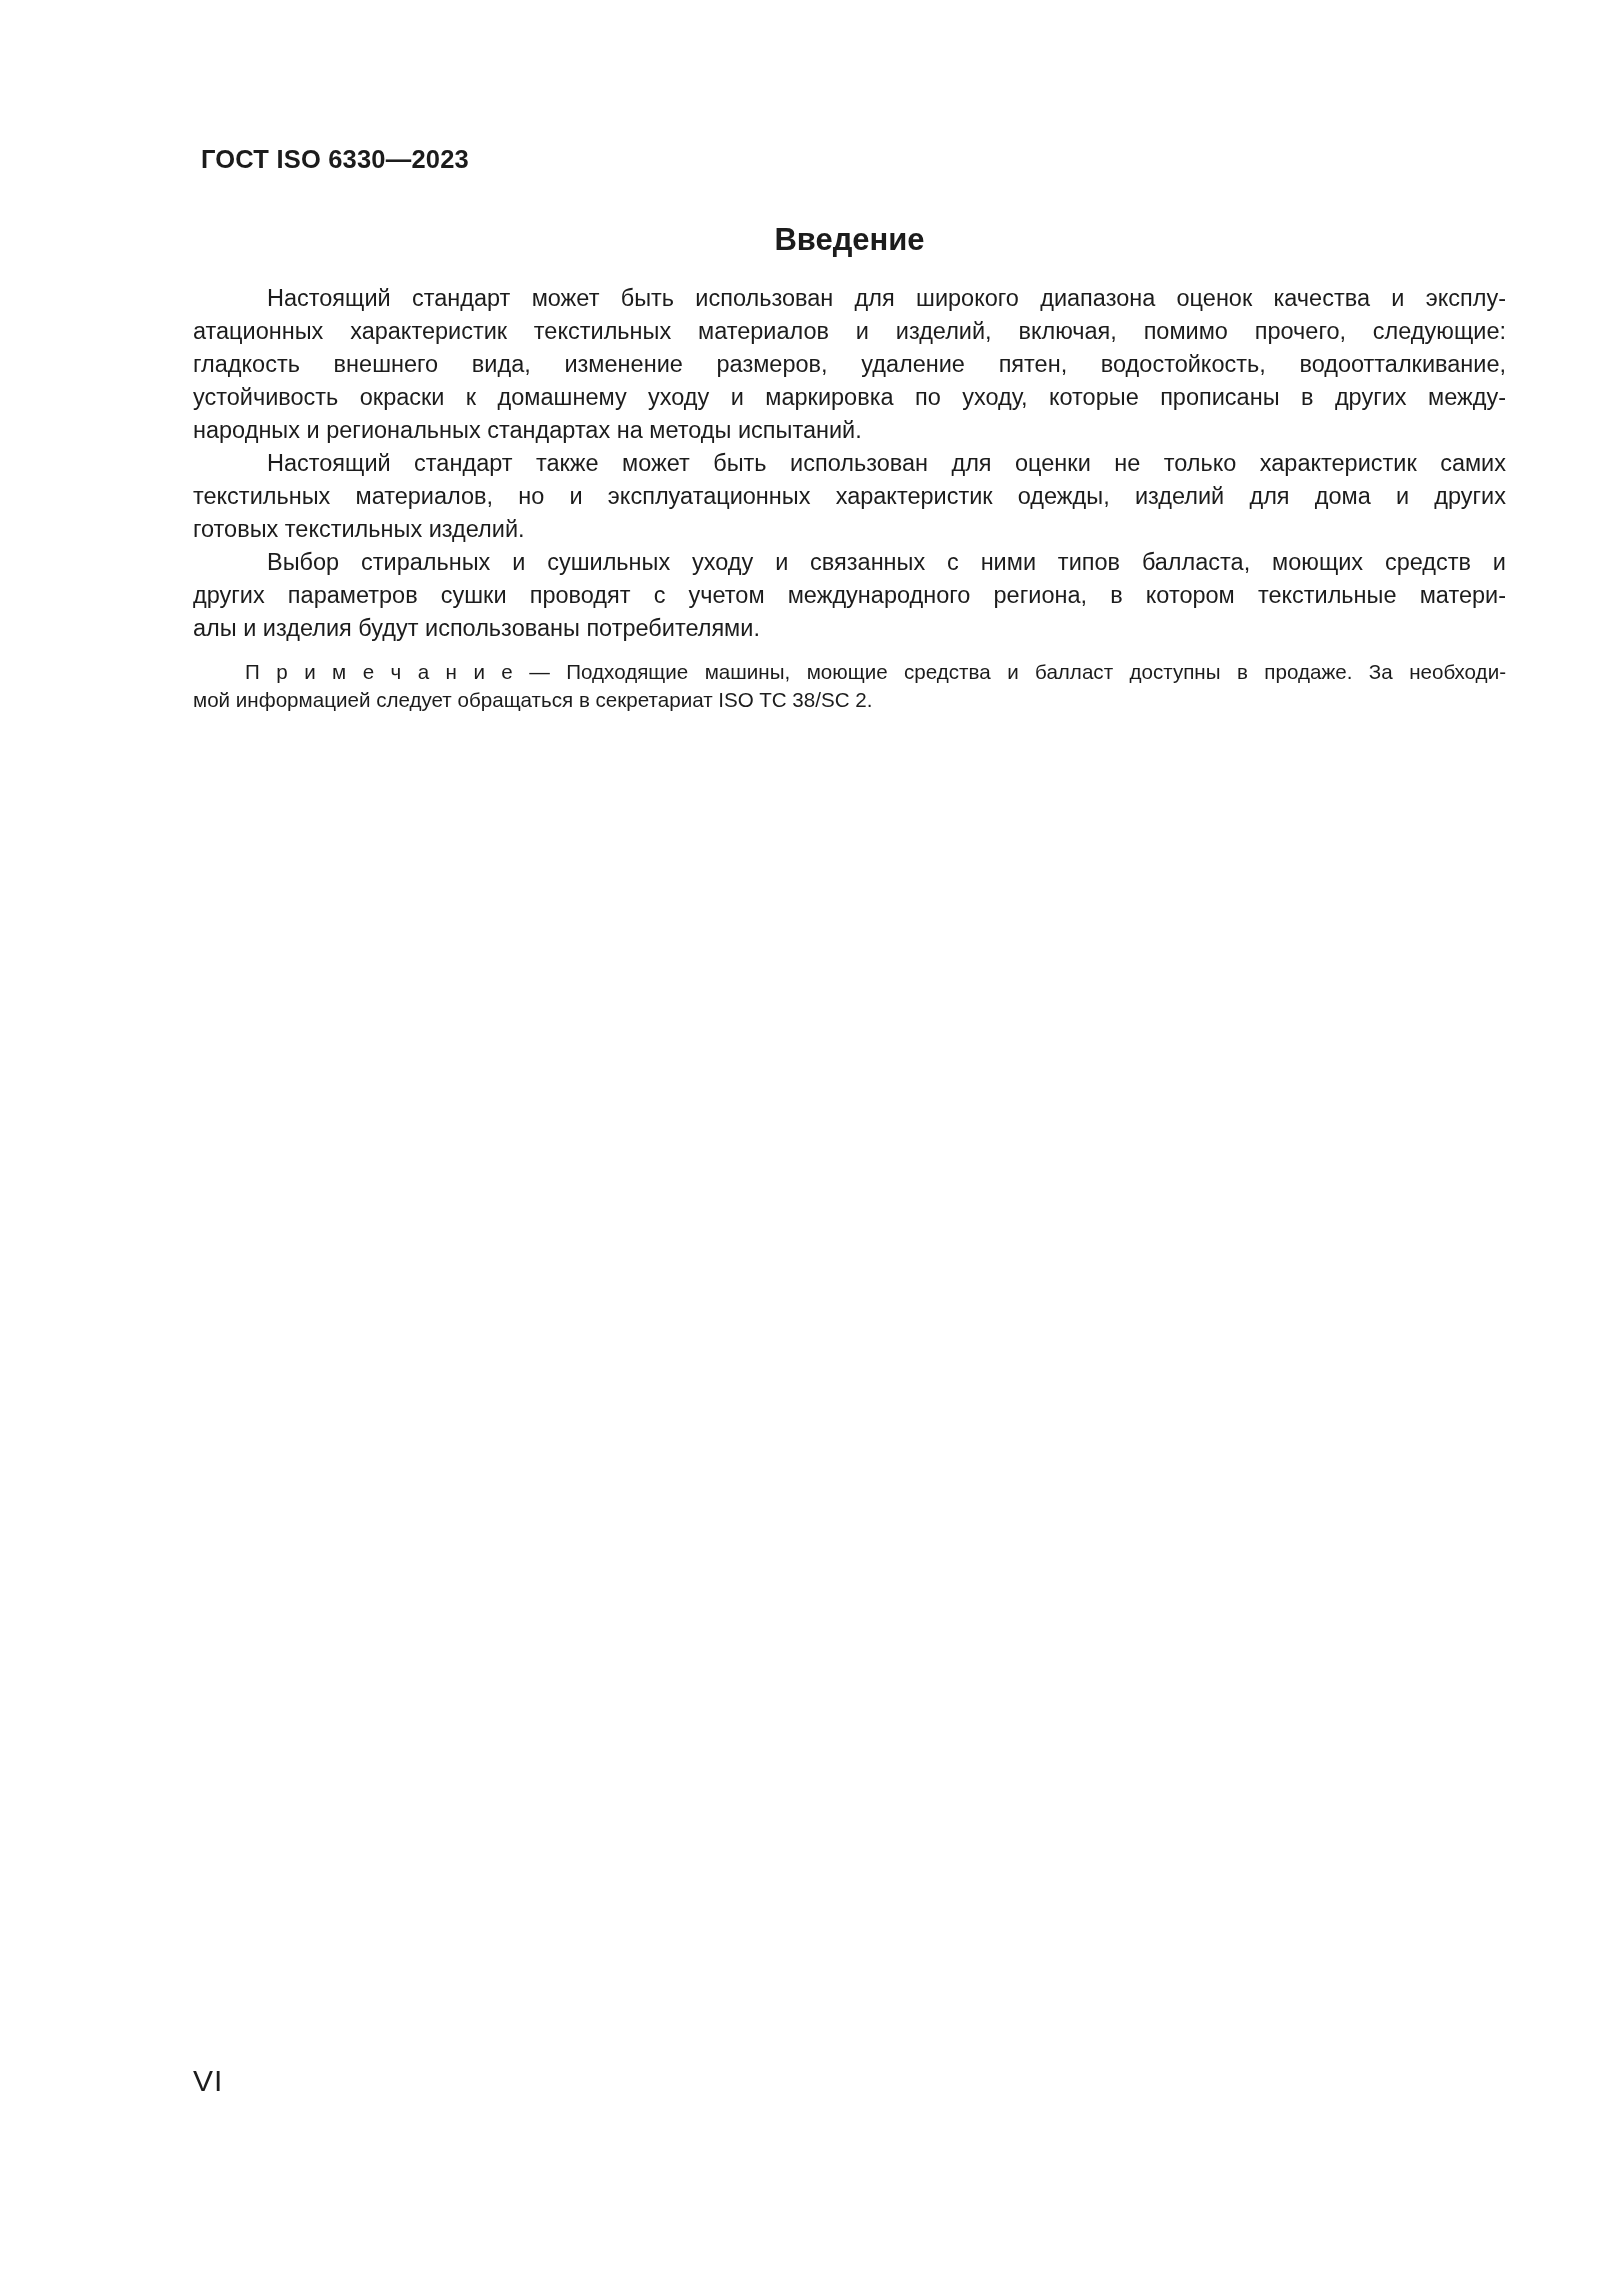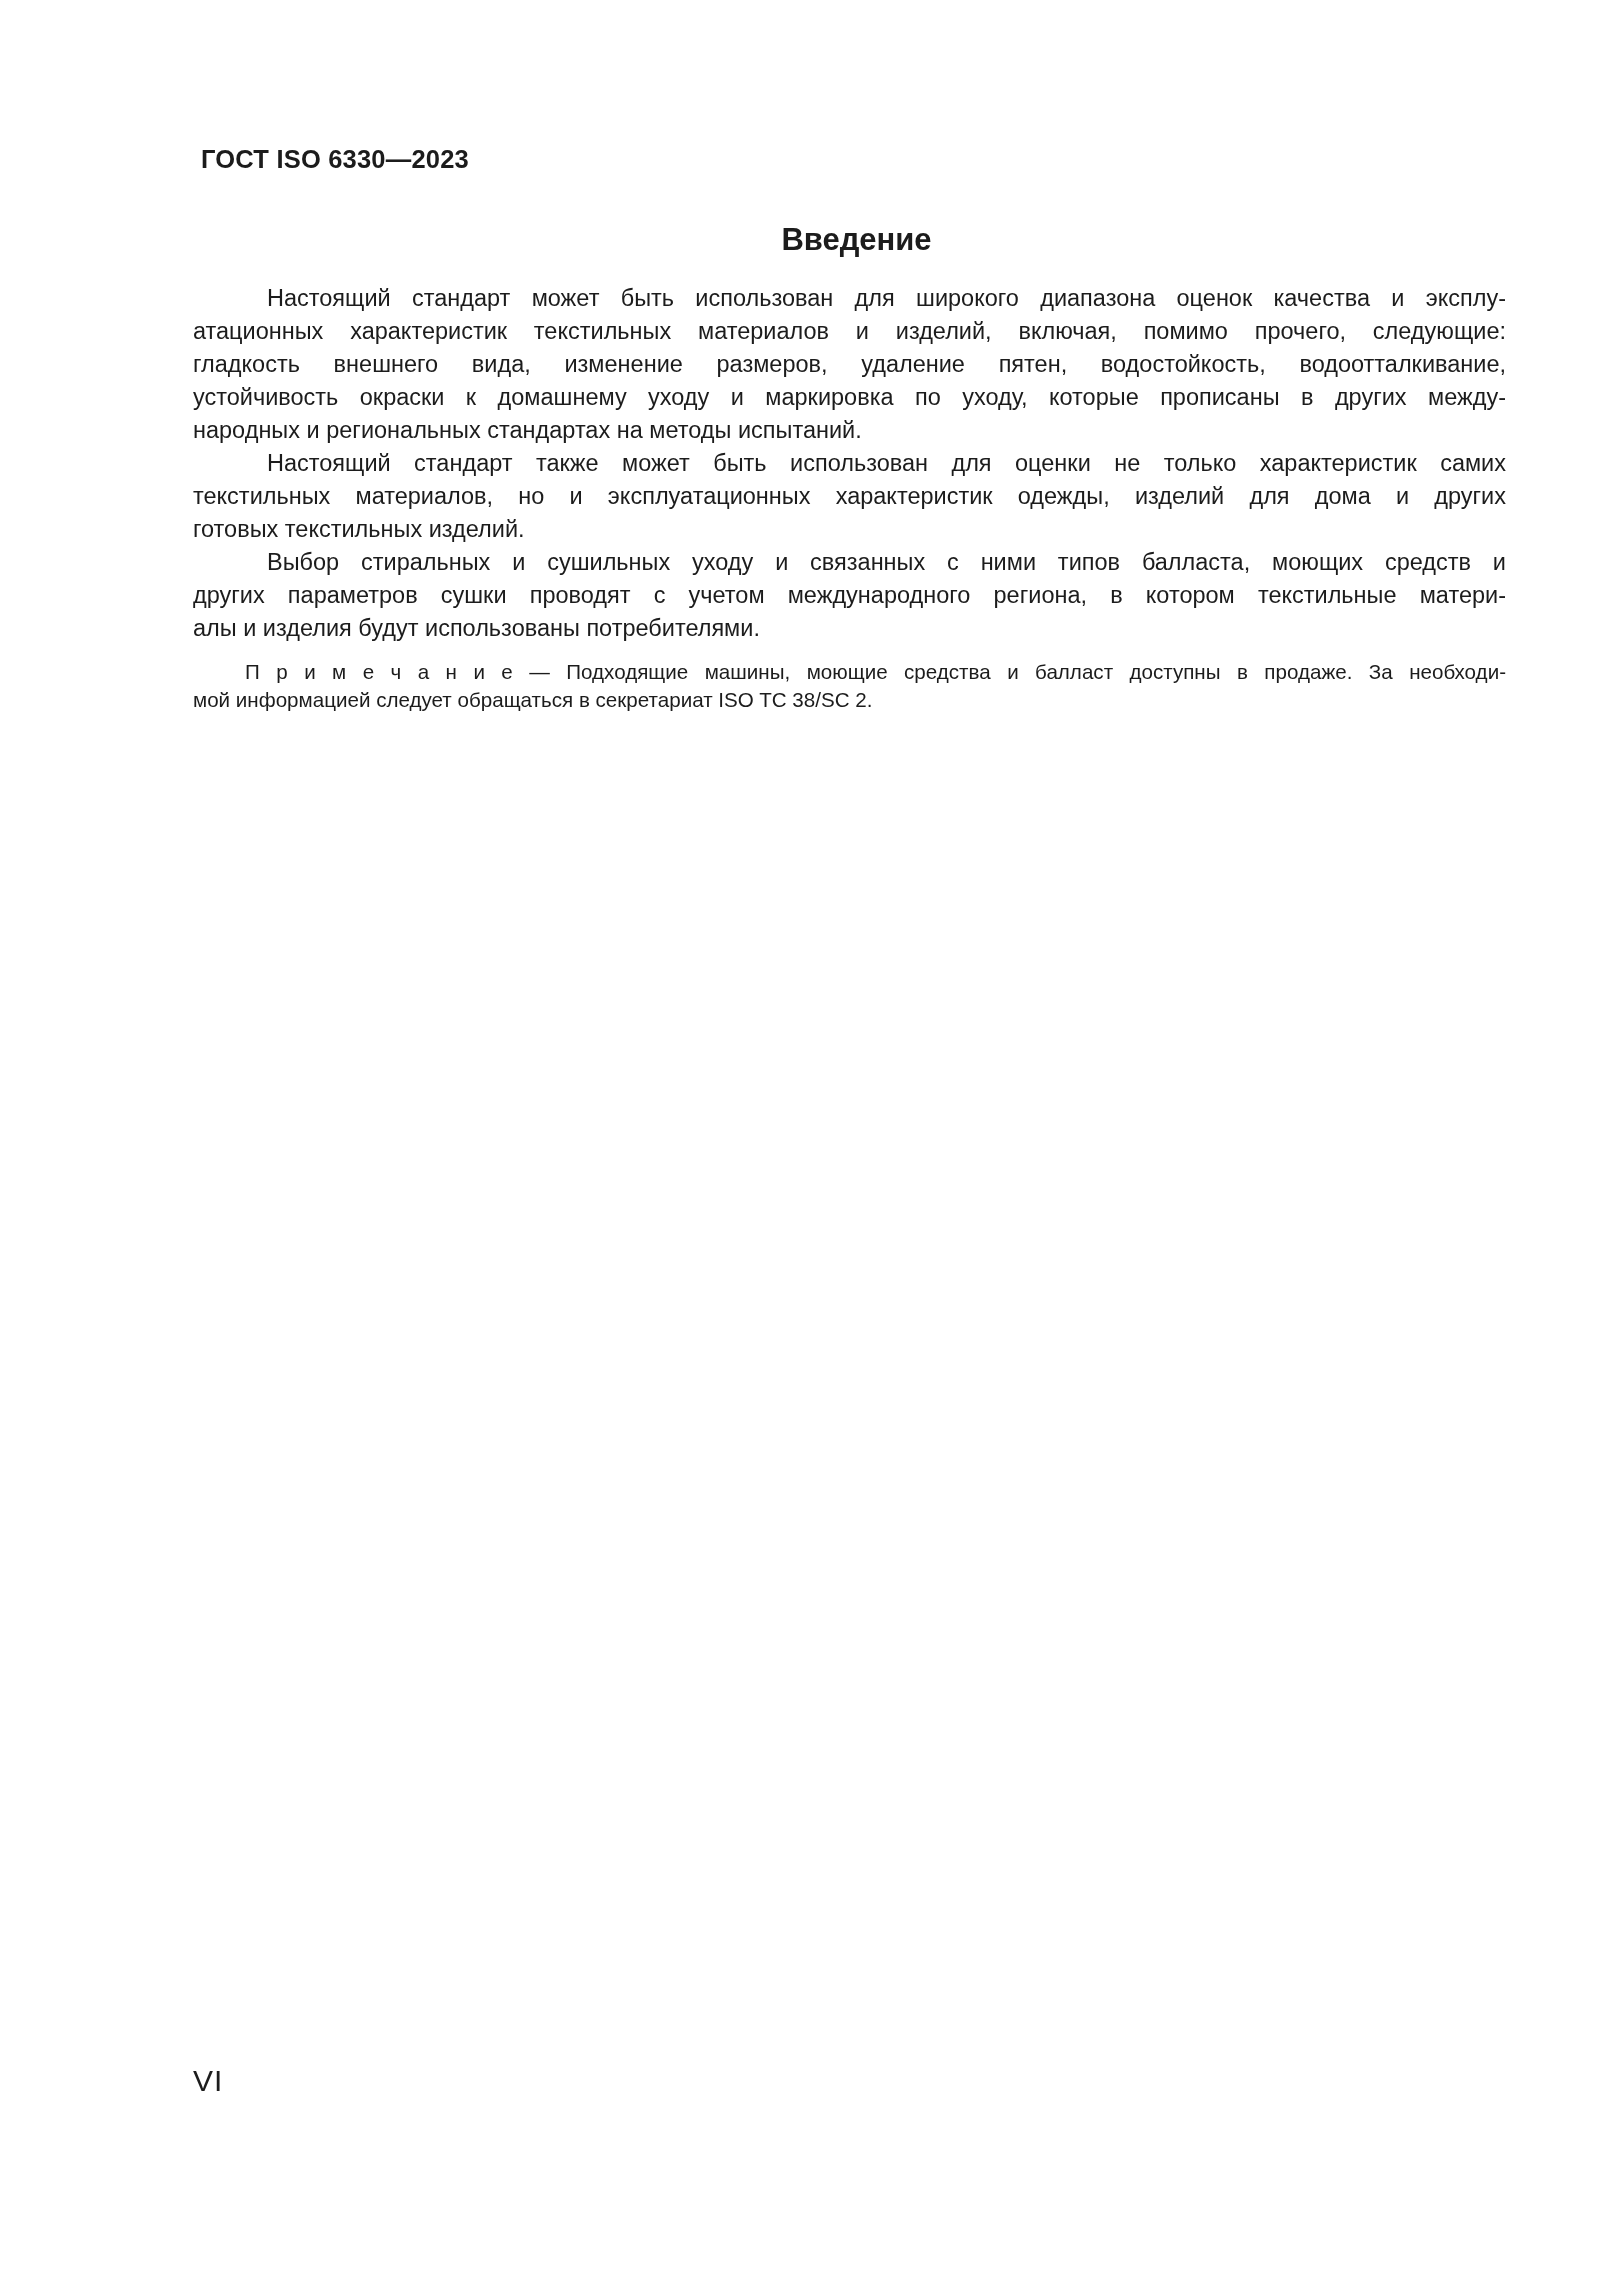--- a/index.html
+++ b/index.html
@@ -21,21 +21,21 @@
     left: 193px;
     top: 145px;
     font-size: 25.5px;
     font-weight: bold;
     letter-spacing: 0.2px;
     white-space: nowrap;
     margin-left: 8px;
   }
   .doc-title {
     position: absolute;
-    left: 200px;
+    left: 193px;
     top: 222px;
     width: 1313px;
     text-align: center;
     font-size: 31px;
     font-weight: bold;
   }
   .body-text {
     position: absolute;
     left: 193px;
     top: 282px;

